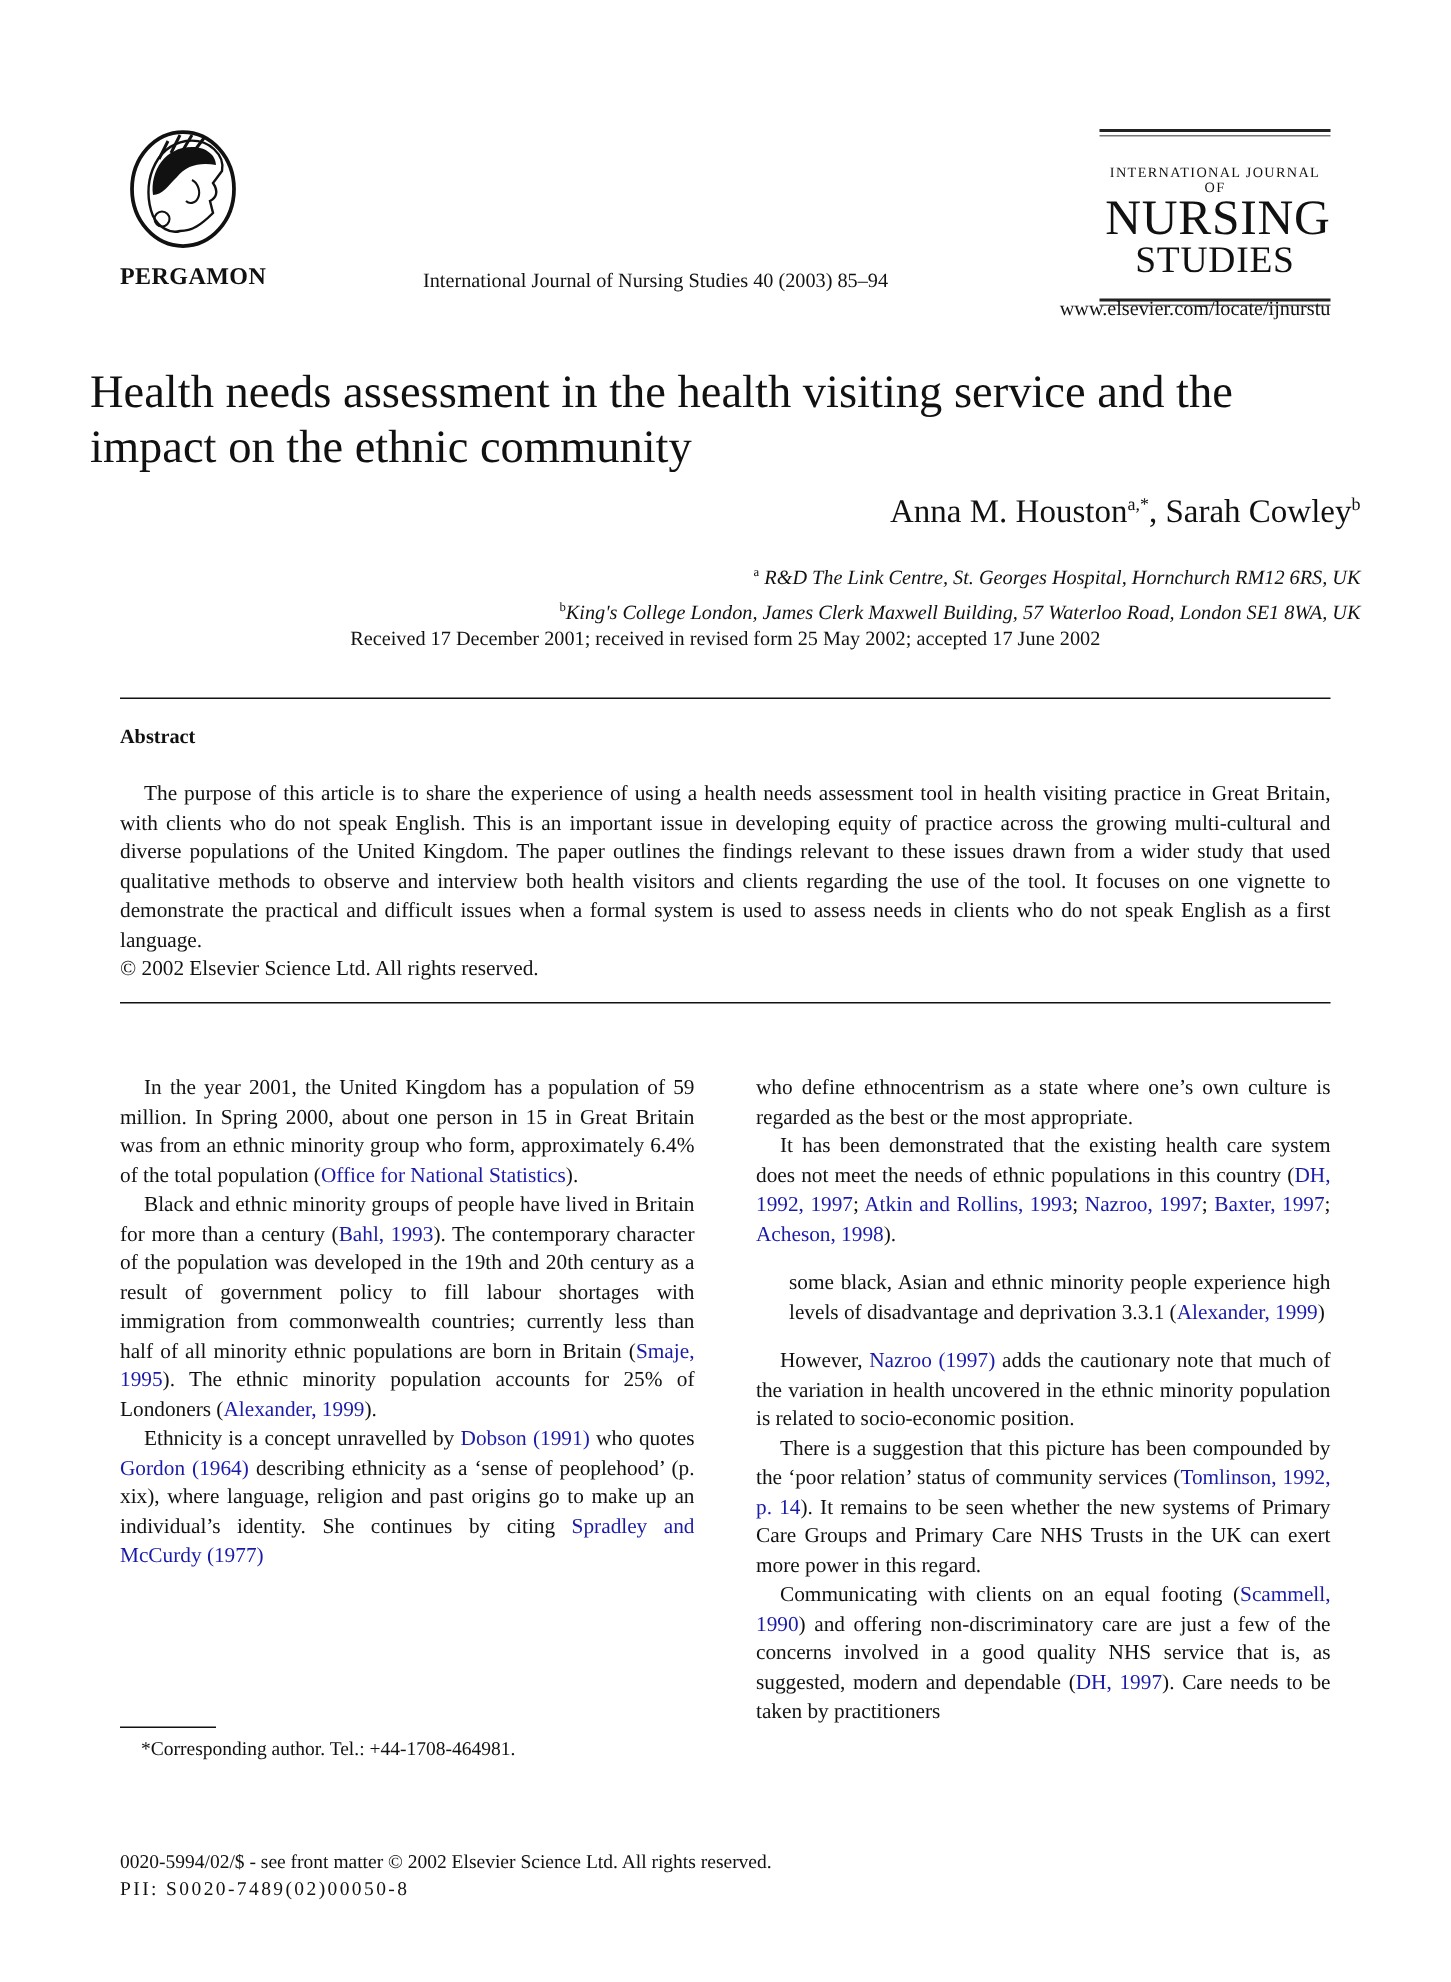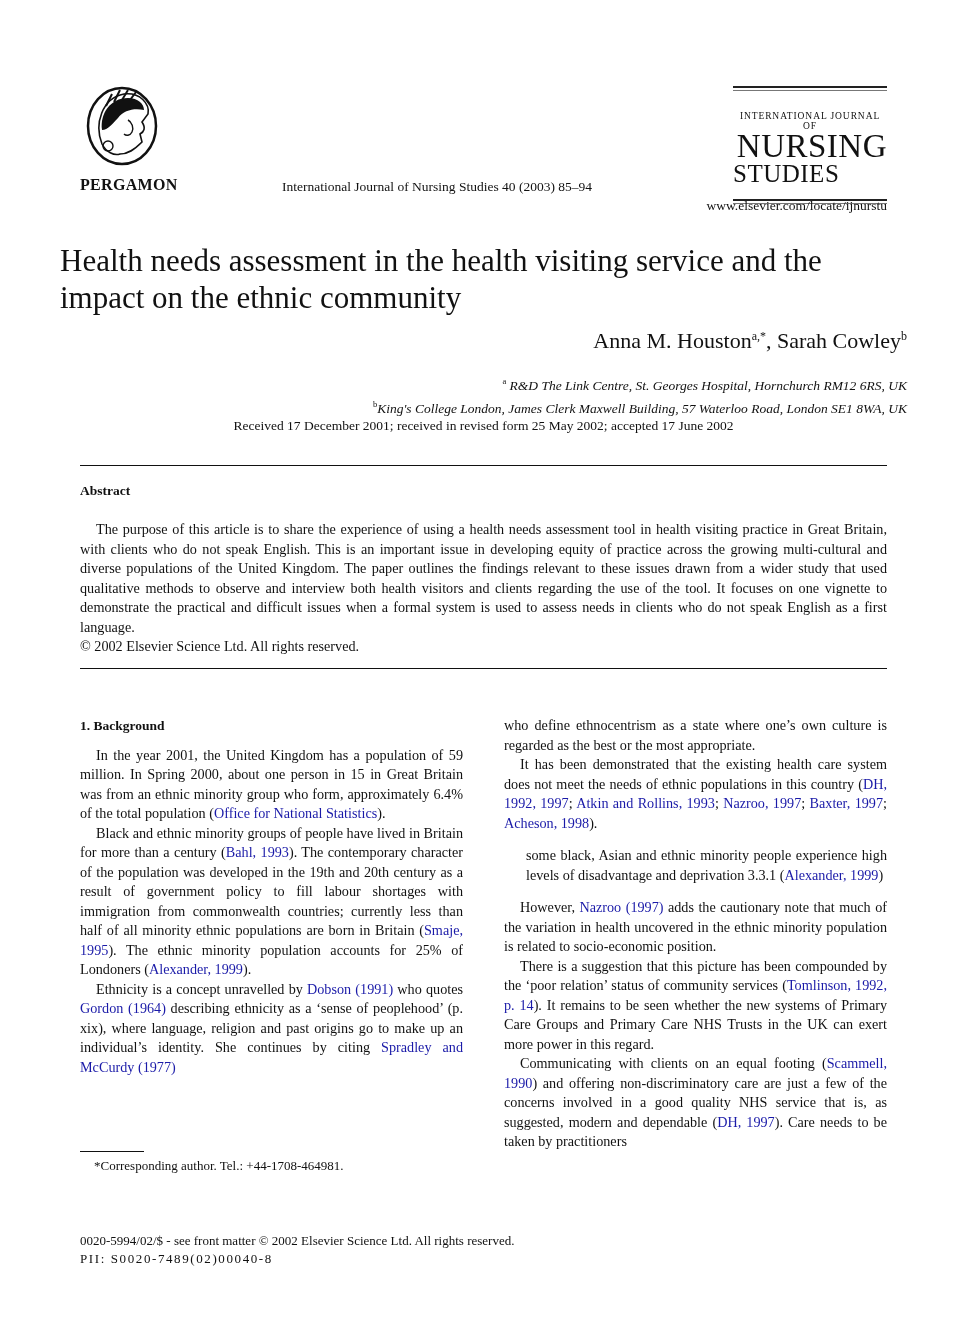--- a/index.html
+++ b/index.html
@@ -9,21 +9,21 @@
   a.ref { color: #1a1aa8; text-decoration: none; }
 
   
   #logo { left: 84px; top: 84px; width: 80px; height: 86px; }
   #publisher { left: 80px; top: 176px; font-size: 16px; font-weight: bold; letter-spacing: 0.3px; }
   #journal-ref { left: 282px; top: 179px; font-size: 13.5px; }
   #brand-box { left: 733px; top: 86px; width: 154px; }
   .rule-double { border-top: 2.5px solid #222; height: 2px; border-bottom: 1px solid #777; }
   #brand-small { font-size: 9.5px; letter-spacing: 0.9px; text-align: center; margin-top: 20px; }
   #brand-nursing { font-size: 33px; line-height: 30px; text-align: right; letter-spacing: 0.5px; }
-  #brand-studies { font-size: 25px; line-height: 26px; text-align: left; letter-spacing: 0.5px; margin-bottom: 12px; }
+  #brand-studies { font-size: 25px; line-height: 26px; text-align: center; letter-spacing: 0.5px; margin-bottom: 12px; }
   #brand-url { left: 690px; top: 198px; width: 197px; text-align: right; font-size: 13.5px; }
 
   
   #title { left: 60px; top: 242px; width: 847px; text-align: left; font-size: 31px; line-height: 37px; }
   #authors { left: 60px; top: 328px; width: 847px; text-align: right; font-size: 22px; }
   #authors sup { font-size: 12px; }
   #affils { left: 60px; top: 372px; width: 847px; text-align: right; font-size: 13.5px; font-style: italic; line-height: 18px; }
   #affils sup { font-style: normal; font-size: 8.5px; }
   #received { left: 60px; top: 418px; width: 847px; text-align: center; font-size: 13.5px; }
 
@@ -89,21 +89,20 @@
 
 <div id="abstract-head" class="abs">Abstract</div>
 <div id="abstract-body" class="abs">
   <span class="ind"></span><span>The purpose of this article is to share the experience of using a health needs assessment tool in health visiting practice in Great Britain, with clients who do not speak English. This is an important issue in developing equity of practice across the growing multi-cultural and diverse populations of the United Kingdom. The paper outlines the findings relevant to these issues drawn from a wider study that used qualitative methods to observe and interview both health visitors and clients regarding the use of the tool. It focuses on one vignette to demonstrate the practical and difficult issues when a formal system is used to assess needs in clients who do not speak English as a first language.</span><br>
   <span>© 2002 Elsevier Science Ltd. All rights reserved.</span>
 </div>
 
 <div id="hr2" class="abs hr"></div>
 
 <div id="col-left" class="abs col">
-  <p id="sec-head">1.  Background</p>
   <p><span>In the year 2001, the United Kingdom has a population of 59 million. In Spring 2000, about one person in 15 in Great Britain was from an ethnic minority group who form, approximately 6.4% of the total population (</span><a class="ref">Office for National Statistics</a><span>).</span></p>
   <p><span>Black and ethnic minority groups of people have lived in Britain for more than a century (</span><a class="ref">Bahl, 1993</a><span>). The contemporary character of the population was developed in the 19th and 20th century as a result of government policy to fill labour shortages with immigration from commonwealth countries; currently less than half of all minority ethnic populations are born in Britain (</span><a class="ref">Smaje, 1995</a><span>). The ethnic minority population accounts for 25% of Londoners (</span><a class="ref">Alexander, 1999</a><span>).</span></p>
   <p style="height:117px;overflow:hidden;"><span>Ethnicity is a concept unravelled by </span><a class="ref">Dobson (1991)</a><span> who quotes </span><a class="ref">Gordon (1964)</a><span> describing ethnicity as a ‘sense of peoplehood’ (p. xix), where language, religion and past origins go to make up an individual’s identity. She continues by citing </span><a class="ref">Spradley and McCurdy (1977)</a></p>
 </div>
 
 <div id="col-right" class="abs col">
   <p class="noind">who define ethnocentrism as a state where one’s own culture is regarded as the best or the most appropriate.</p>
   <p><span>It has been demonstrated that the existing health care system does not meet the needs of ethnic populations in this country (</span><a class="ref">DH, 1992, 1997</a><span>; </span><a class="ref">Atkin and Rollins, 1993</a><span>; </span><a class="ref">Nazroo, 1997</a><span>; </span><a class="ref">Baxter, 1997</a><span>; </span><a class="ref">Acheson, 1998</a><span>).</span></p>
   <p class="blockquote"><span>some black, Asian and ethnic minority people experience high levels of disadvantage and deprivation 3.3.1 (</span><a class="ref">Alexander, 1999</a><span>)</span></p>
   <p><span>However, </span><a class="ref">Nazroo (1997)</a><span> adds the cautionary note that much of the variation in health uncovered in the ethnic minority population is related to socio-economic position.</span></p>
@@ -111,14 +110,14 @@
   <p><span>Communicating with clients on an equal footing (</span><a class="ref">Scammell, 1990</a><span>) and offering non-discriminatory care are just a few of the concerns involved in a good quality NHS service that is, as suggested, modern and dependable (</span><a class="ref">DH, 1997</a><span>). Care needs to be taken by practitioners</span></p>
 </div>
 
 <div id="fn-rule" class="abs"></div>
 <div id="footnotes" class="abs">
   <p>*Corresponding author. Tel.: +44-1708-464981.</p>
 </div>
 
 <div id="bottom" class="abs">
   <div>0020-5994/02/$ - see front matter © 2002 Elsevier Science Ltd. All rights reserved.</div>
-  <div id="pii">PII: S0020-7489(02)00040-8</div>
+  <div id="pii">PII: S0020-7489(02)00050-8</div>
 </div>
 
 </body></html>

